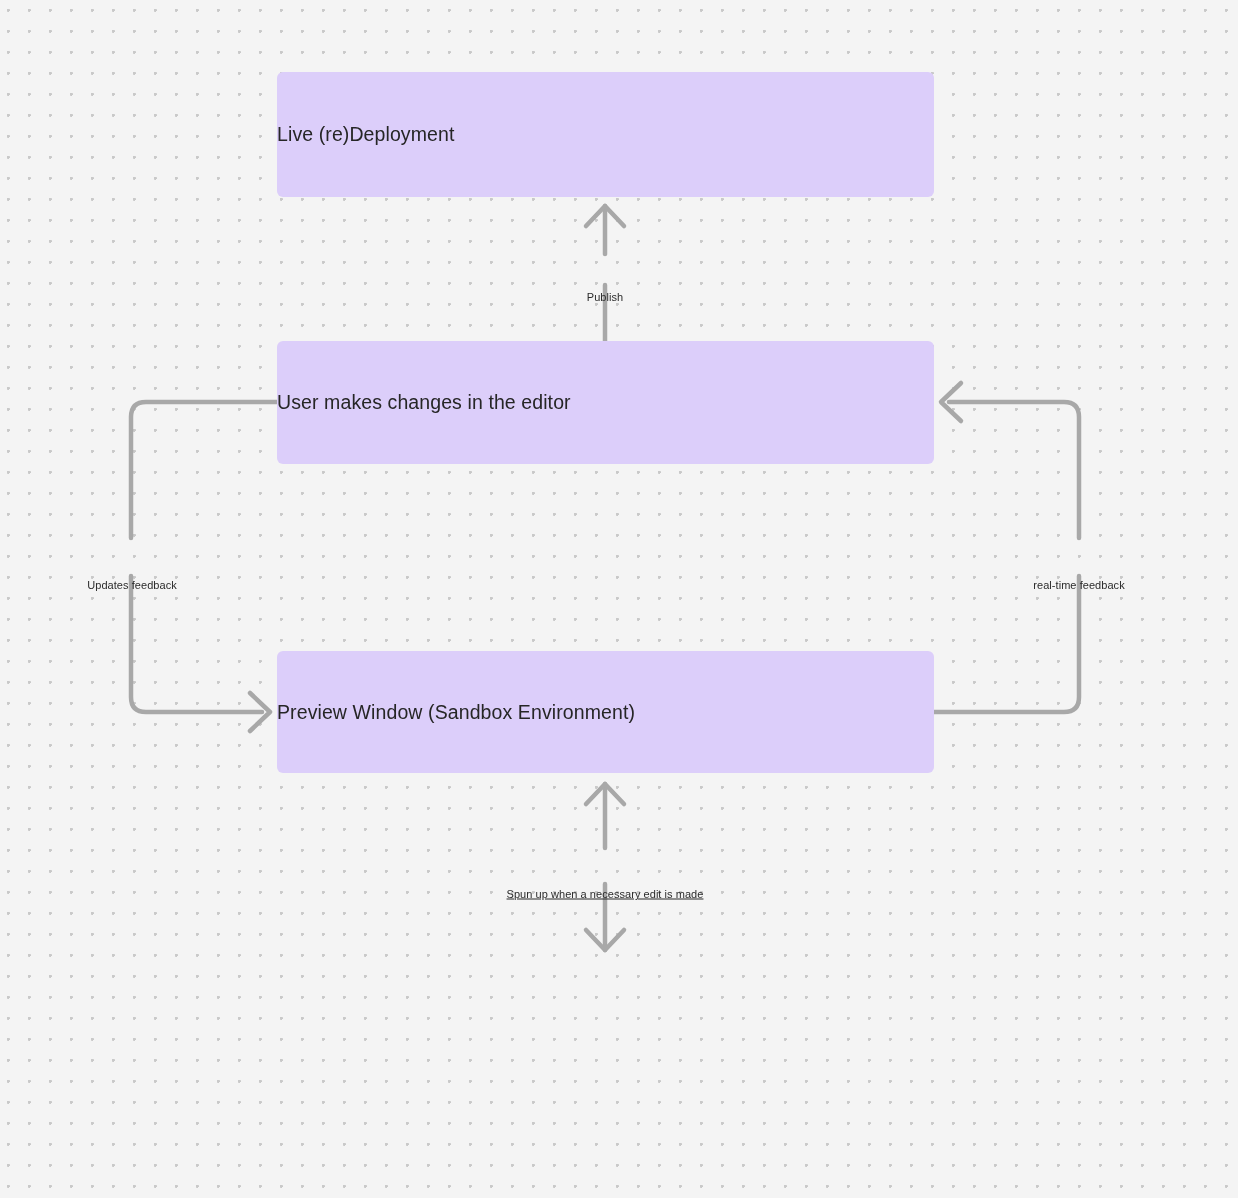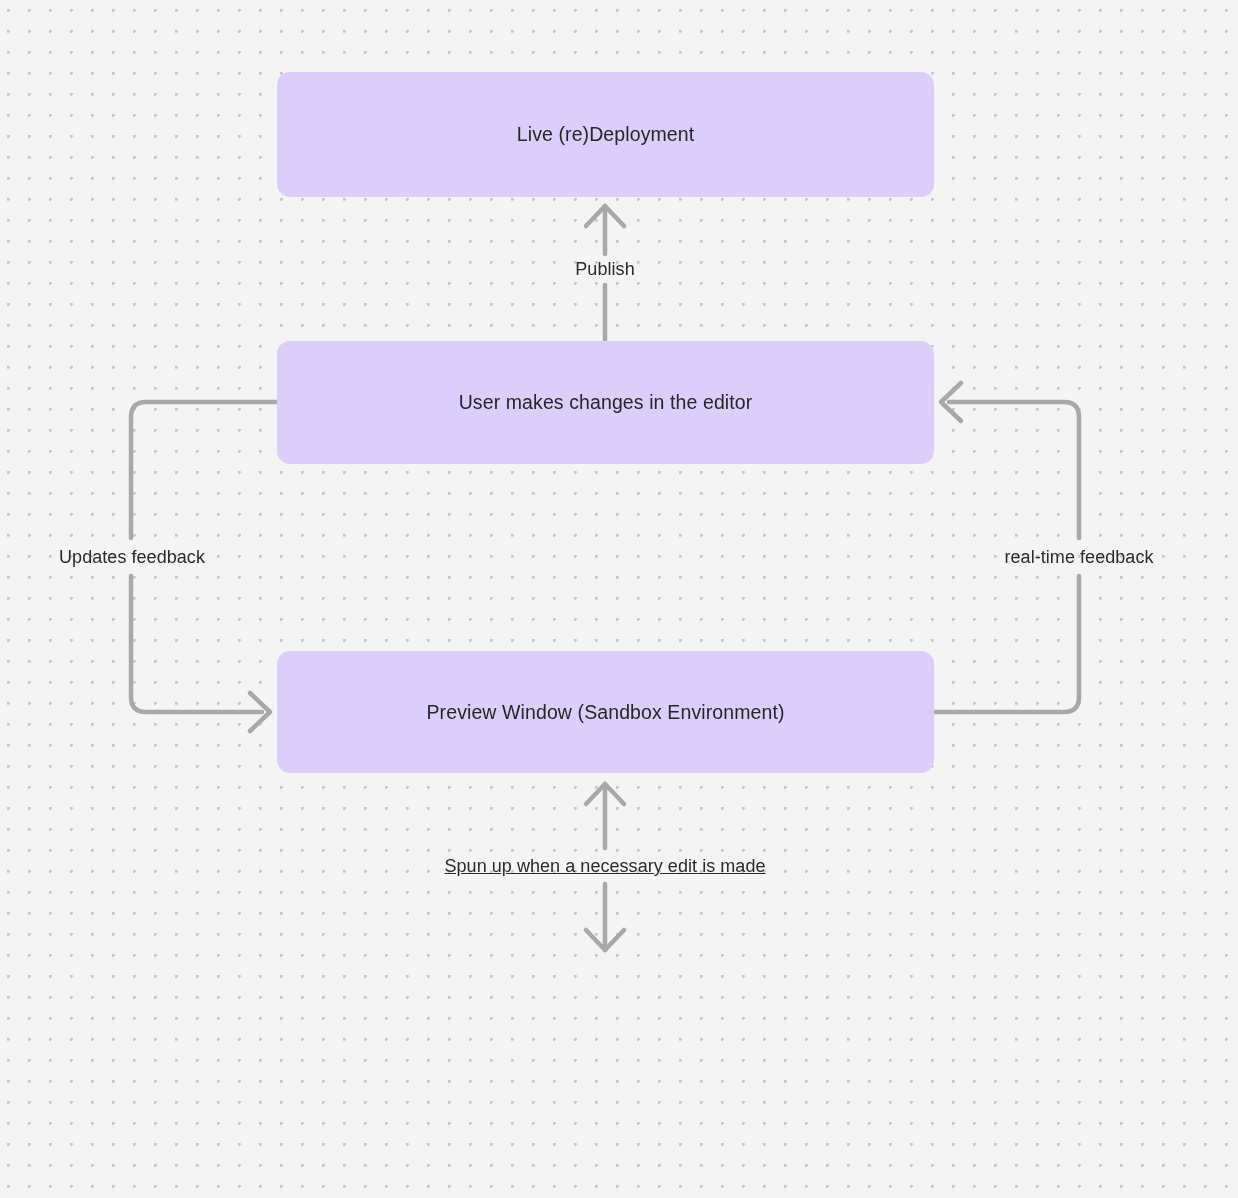--- a/index.html
+++ b/index.html
@@ -30,47 +30,47 @@
     left: 0;
     top: 0;
     width: 1238px;
     height: 1198px;
     pointer-events: none;
   }
 
   .node {
     position: absolute;
     background-color: #dccefa;
-    border-radius: 13px;
+    border-radius: 6px;
     display: flex;
     align-items: center;
-    justify-content: center;
     box-sizing: border-box;
   }
 
   .node-label {
     font-family: "Liberation Sans", sans-serif;
     font-size: 19.5px;
     color: #262626;
     letter-spacing: 0.1px;
     text-align: center;
     line-height: 1.25;
     white-space: nowrap;
   }
 
   .edge-label {
     position: absolute;
     font-family: "Liberation Sans", sans-serif;
-    font-size: 18px;
+    font-size: 11px;
     color: #2b2b2b;
     letter-spacing: 0.05px;
     white-space: nowrap;
     line-height: 1;
     background-color: transparent;
     transform: translate(-50%, -50%);
+    margin-top: 28px;
   }
 
   
   #node-live        { left: 277px; top: 72px;  width: 657px; height: 125px; }
   #node-user-edits  { left: 277px; top: 341px; width: 657px; height: 123px; }
   #node-preview     { left: 277px; top: 651px; width: 657px; height: 122px; }
   #node-dev-server  { left: 277px; top: 960px; width: 657px; height: 121px; }
 
   
   #label-publish        { left: 605px; top: 269px; }

